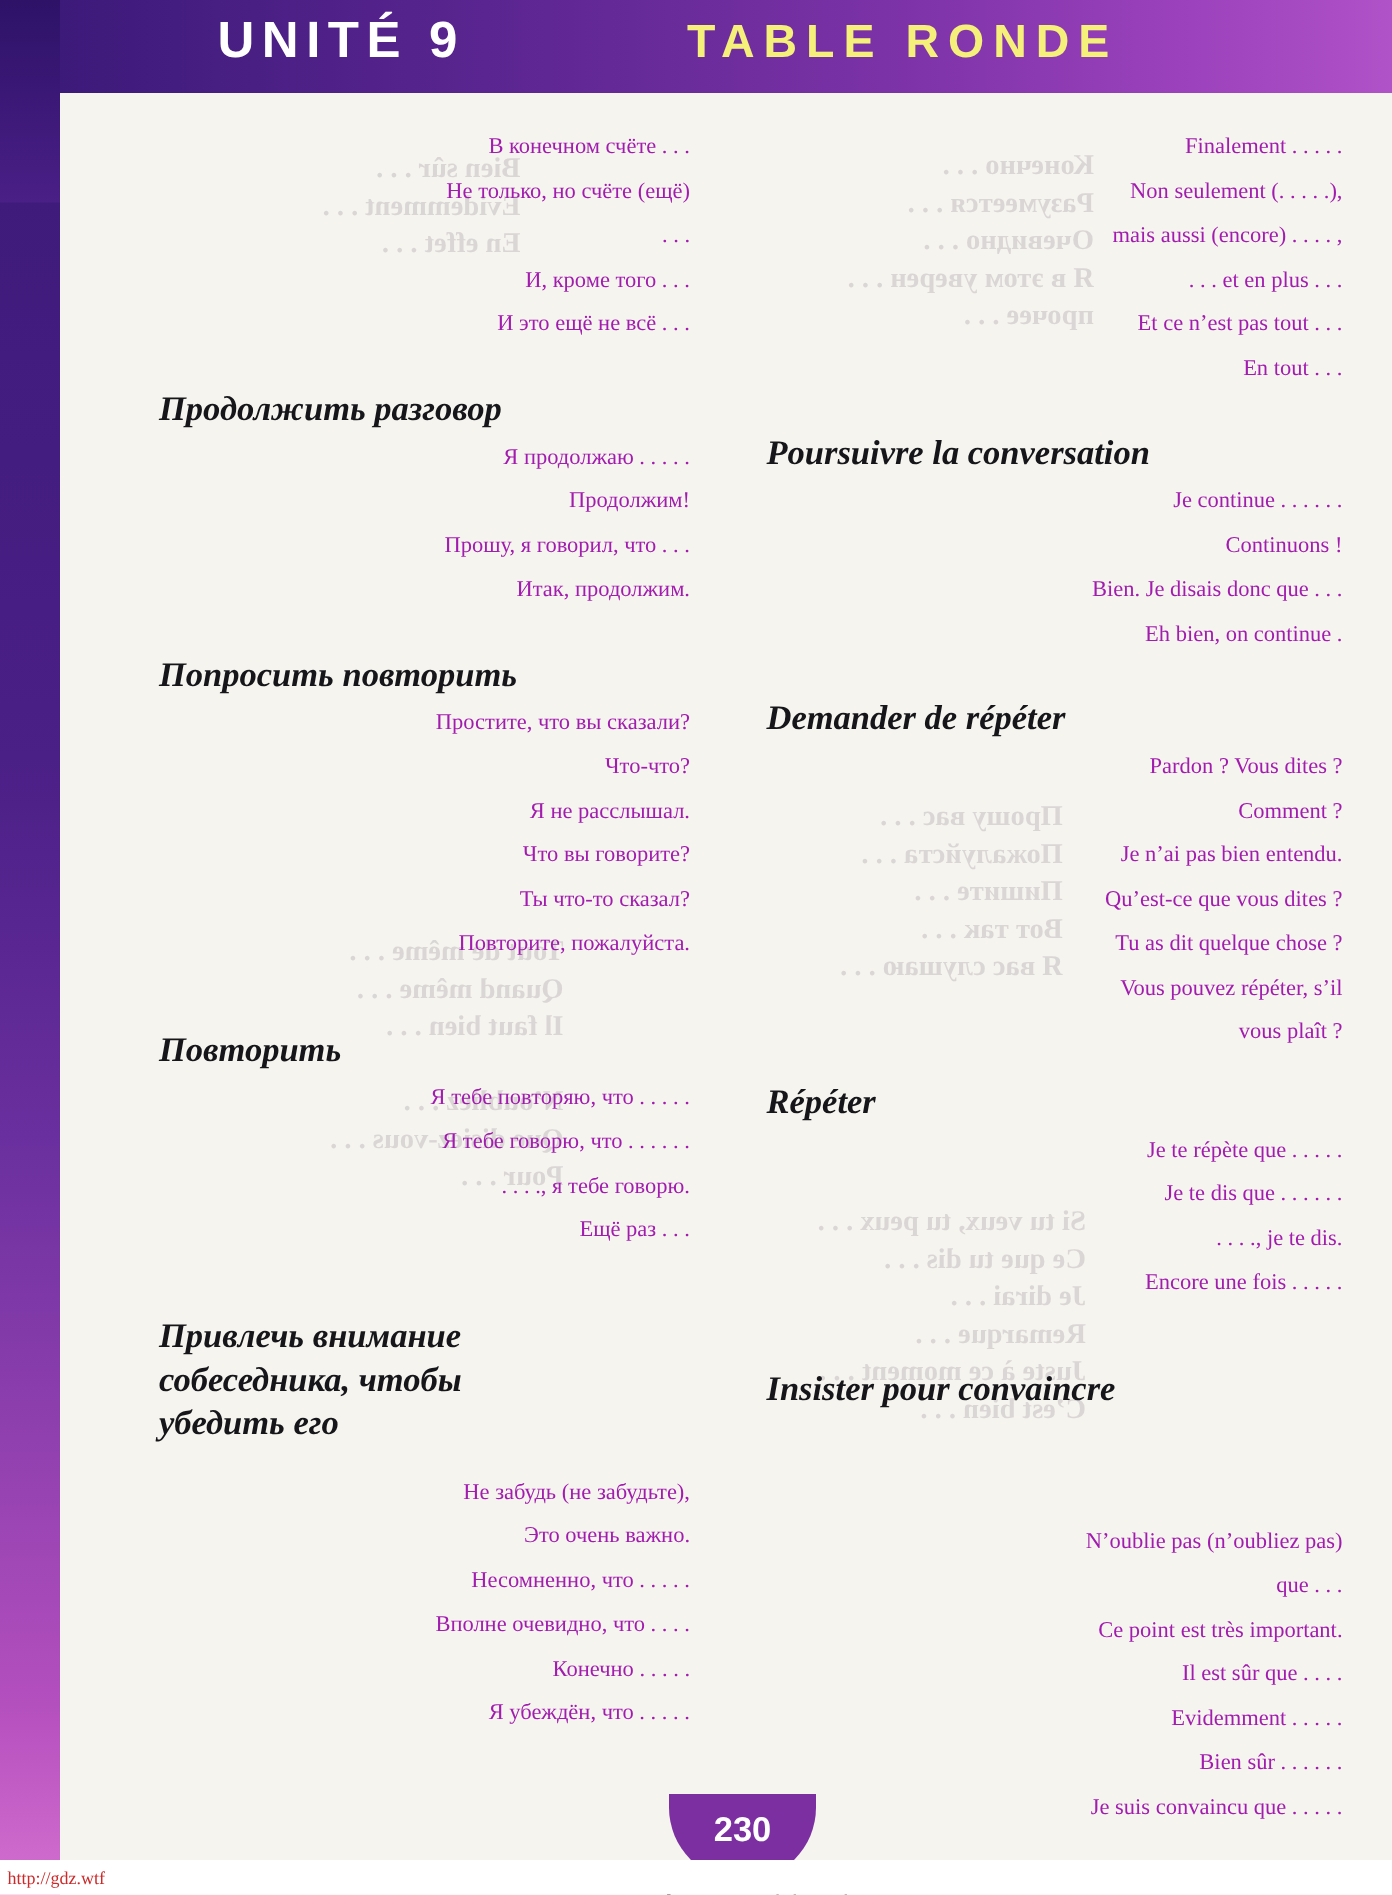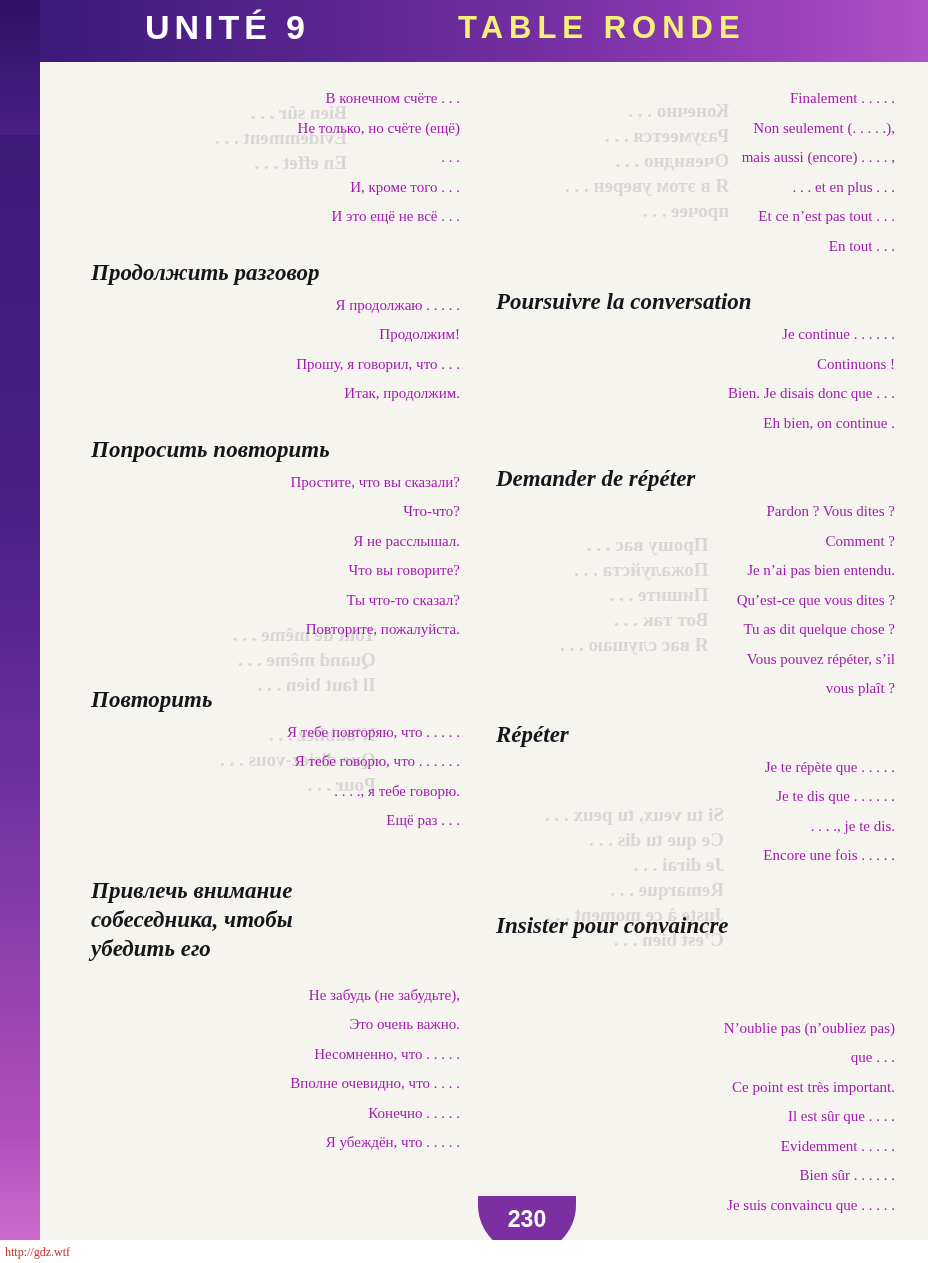--- a/index.html
+++ b/index.html
@@ -111,39 +111,39 @@
   .col-ru { left: 50px; width: 370px; }
   .col-fr { left: 455px; width: 400px; }
 
   .blk { margin-bottom: 0; }
   .hdr {
     font-style: italic;
     font-weight: bold;
     font-size: 23px;
     line-height: 29px;
     color: #15151a;
-    margin: 0 0 4px 1px;
+    margin: 0 0 4px 16px;
   }
   .ln {
     font-size: 15px;
     line-height: 29.5px;
     color: #a21caf;
     margin: 0;
     white-space: pre-wrap;
     text-align: right;
   }
 
   .gap-s { height: 16px; }
   .gap-m { height: 26px; }
   .gap-l { height: 40px; }
 
   
   .page-badge {
     position: absolute;
-    left: 438px;
+    left: 406px;
     top: 1134px;
     width: 98px;
     height: 58px;
     background: #7b2fa0;
     border-radius: 0 0 49px 49px;
     overflow: hidden;
   }
   .page-badge span {
     position: absolute;
     left: 0;

